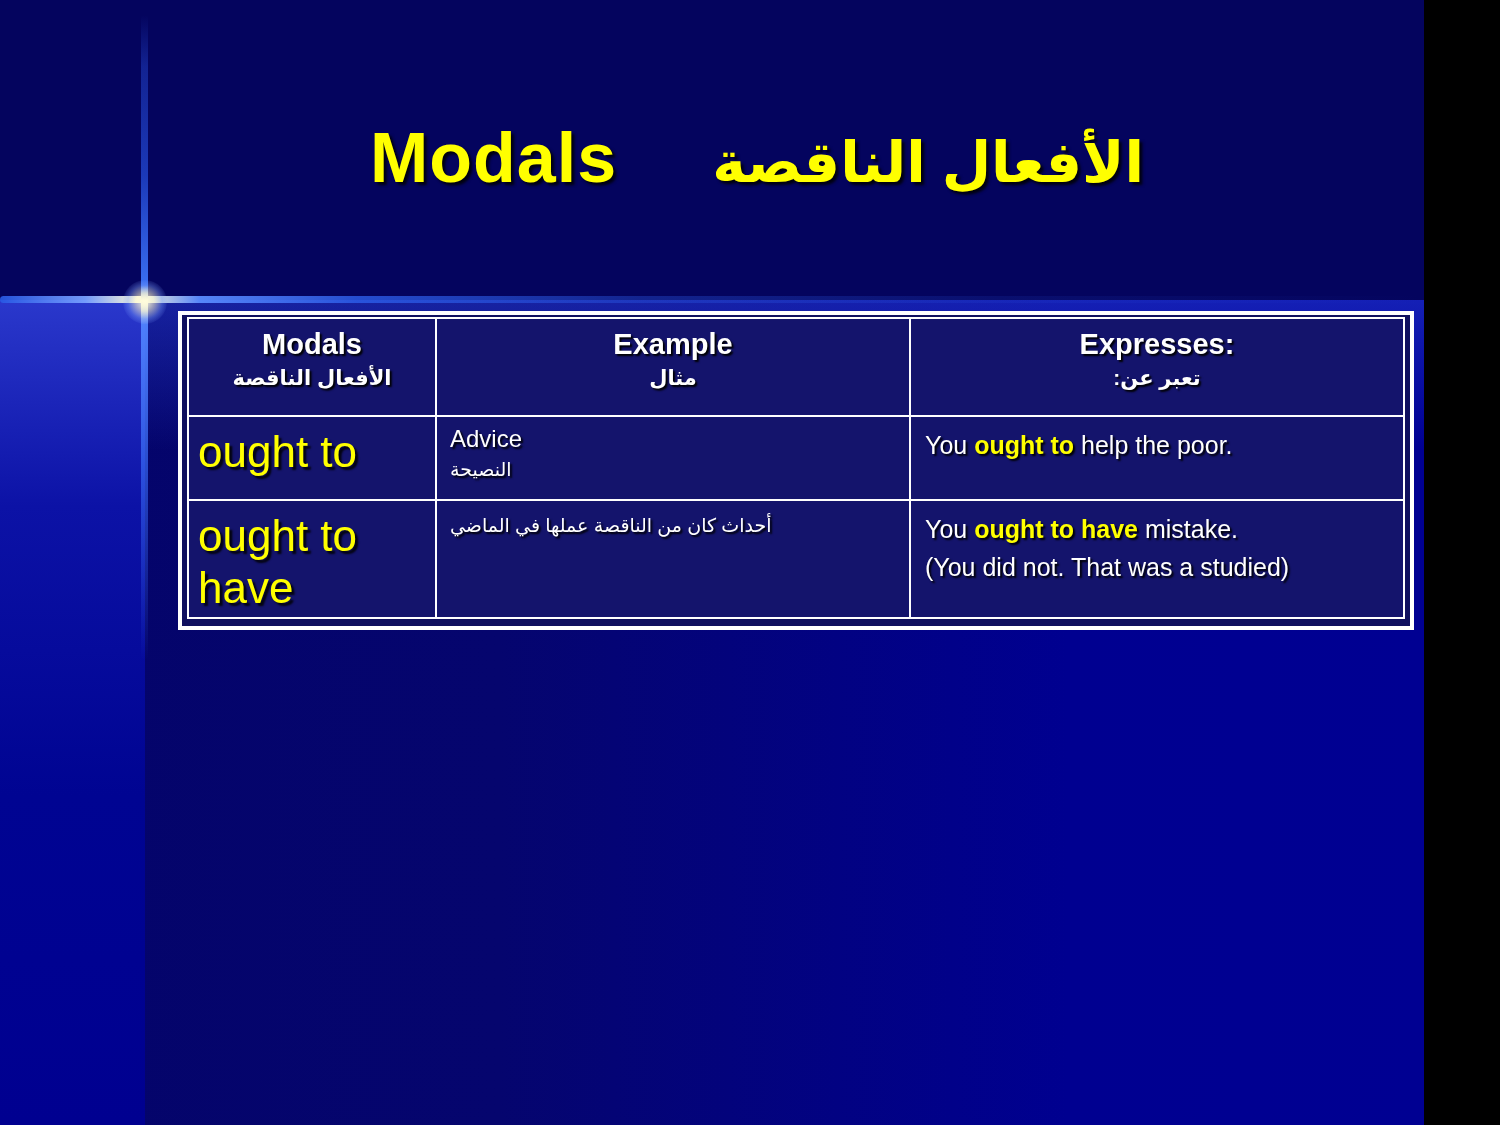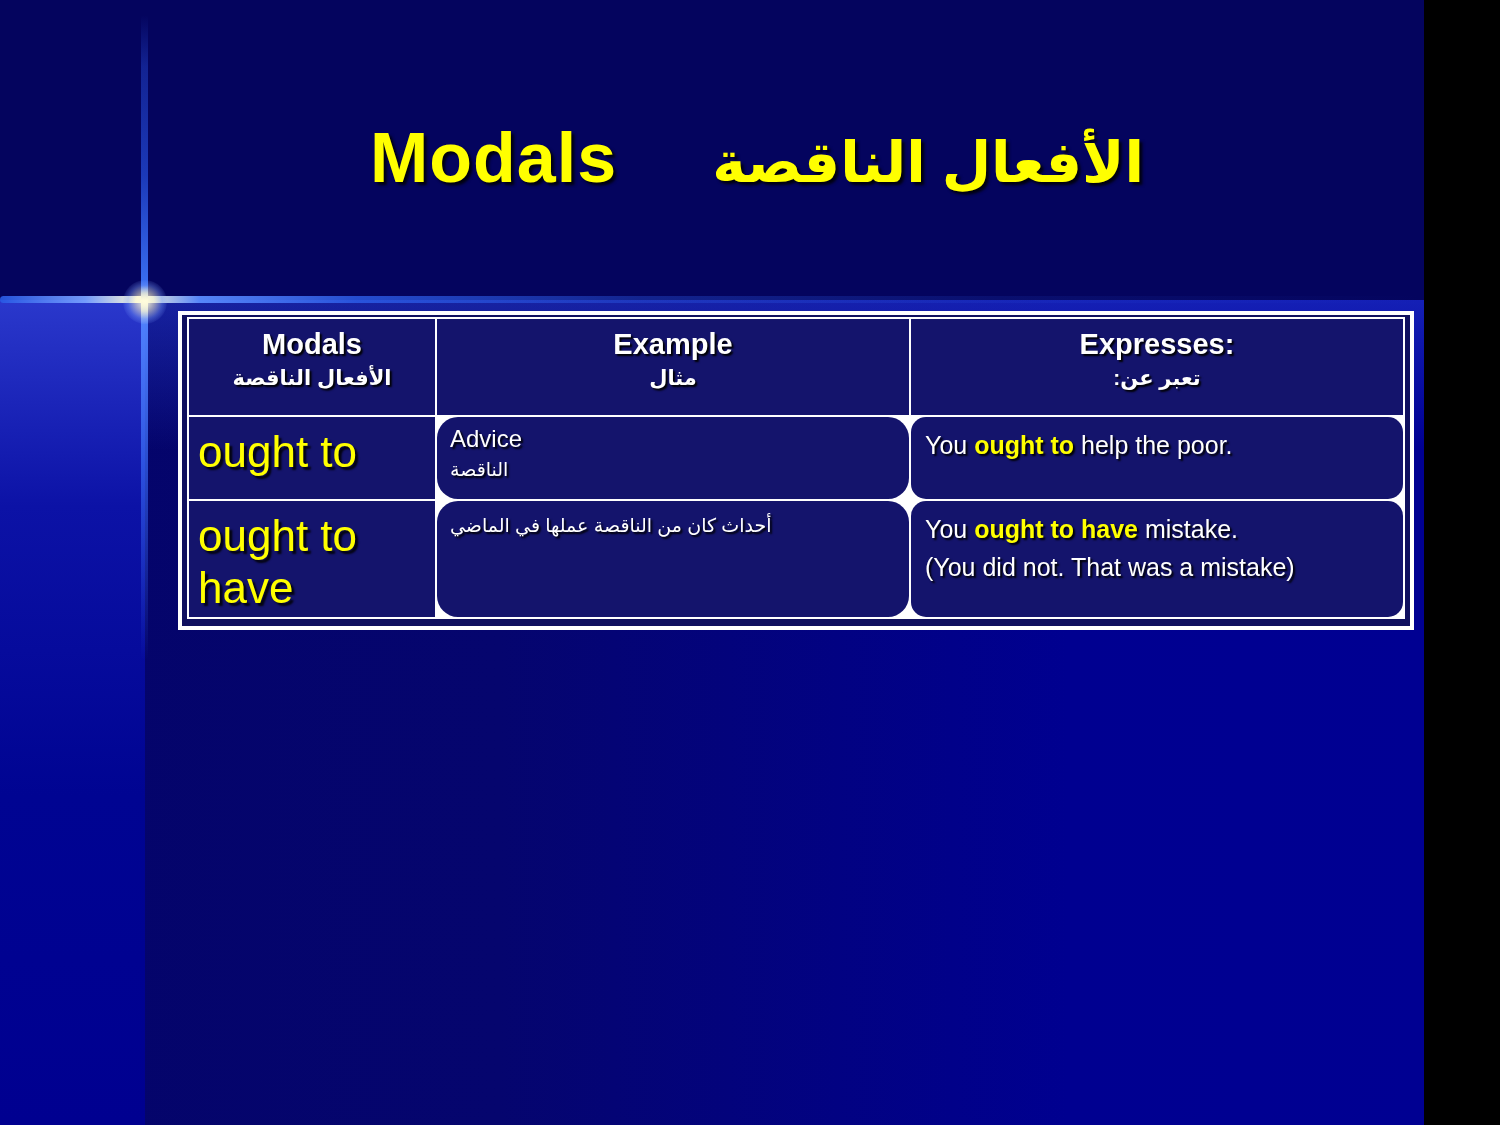--- a/index.html
+++ b/index.html
@@ -66,24 +66,24 @@
     gap:2px; background:#ffffff; border:2px solid #ffffff;
   }
   .cell { background:#14146c; color:#ffffff; overflow:hidden; }
   .cell.header { text-align:center; padding-top:9px; }
   .h-en { font-size:29px; font-weight:bold; text-shadow:2px 2px 2px #000; }
   .h-ar { font-size:21px; font-weight:bold; margin-top:5px; direction:rtl; text-shadow:2px 2px 2px #000; }
   .cell.modal {
     padding:9px 6px 0 9px; font-size:44px; line-height:1.18;
     color:#ffff00; text-shadow:3px 3px 2px rgba(0,0,0,0.85);
   }
-  .cell.expr { padding:8px 8px 0 13px;border-radius:21px; }
+  .cell.expr { padding:8px 8px 0 13px; }
   .expr-en { font-size:24px; text-shadow:2px 2px 2px #000; }
   .expr-ar { font-size:19px; margin-top:5px; direction:rtl; text-align:left; text-shadow:2px 2px 2px #000; }
-  .cell.example { padding:10px 8px 0 14px; font-size:25px; line-height:1.5; text-shadow:2px 2px 2px #000;border-radius:15px; }
+  .cell.example { padding:10px 8px 0 14px; font-size:25px; line-height:1.5; text-shadow:2px 2px 2px #000; }
   .yb { color:#ffff00; font-weight:bold; }
 </style>
 </head>
 <body>
 
 <div class="slide">
 
   <div class="bg-bottom"></div>
   <div class="bg-left-strip"></div>
   <div class="flare-h"></div>
@@ -107,31 +107,31 @@
         <div class="h-ar" dir="rtl">مثال</div>
       </div>
       <div class="cell header">
         <div class="h-en">Expresses:</div>
         <div class="h-ar" dir="rtl">تعبر عن:</div>
       </div>
 
       <div class="cell modal">ought to</div>
       <div class="cell expr">
         <div class="expr-en">Advice</div>
-        <div class="expr-ar" dir="rtl">الناقصة</div>
+        <div class="expr-ar" dir="rtl">النصيحة</div>
       </div>
       <div class="cell example">
         <span>You </span><span class="yb">ought to</span><span> help the poor.</span>
       </div>
 
       <div class="cell modal">ought to have</div>
       <div class="cell expr">
         <div class="expr-ar" dir="rtl">أحداث كان من الناقصة عملها في الماضي</div>
       </div>
       <div class="cell example">
         <div><span>You </span><span class="yb">ought to have</span><span> mistake.</span></div>
-        <div>(You did not. That was a mistake)</div>
+        <div>(You did not. That was a studied)</div>
       </div>
 
     </div>
   </div>
 
 </div>
 
 </body></html>

